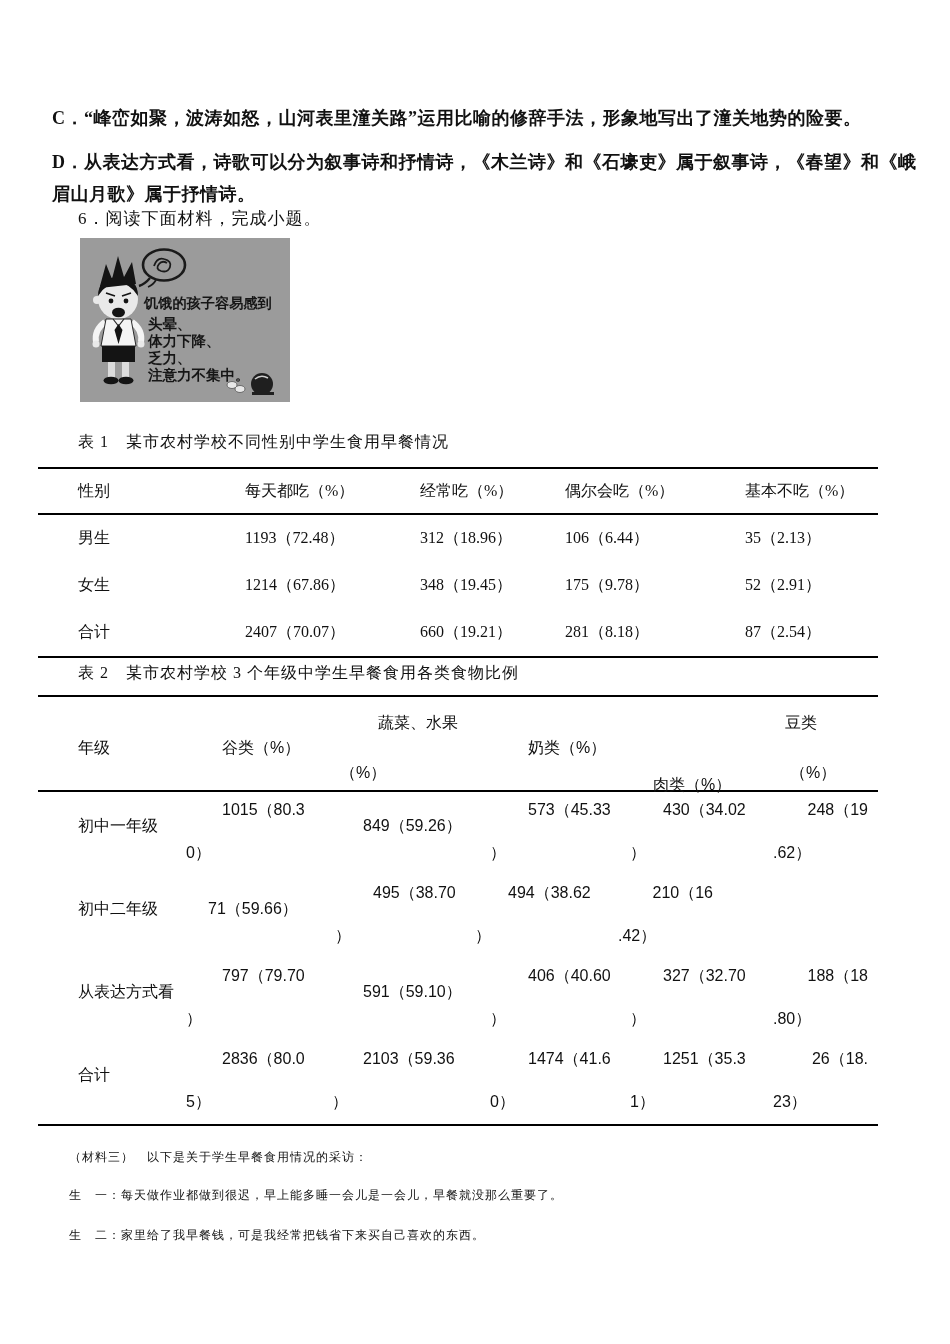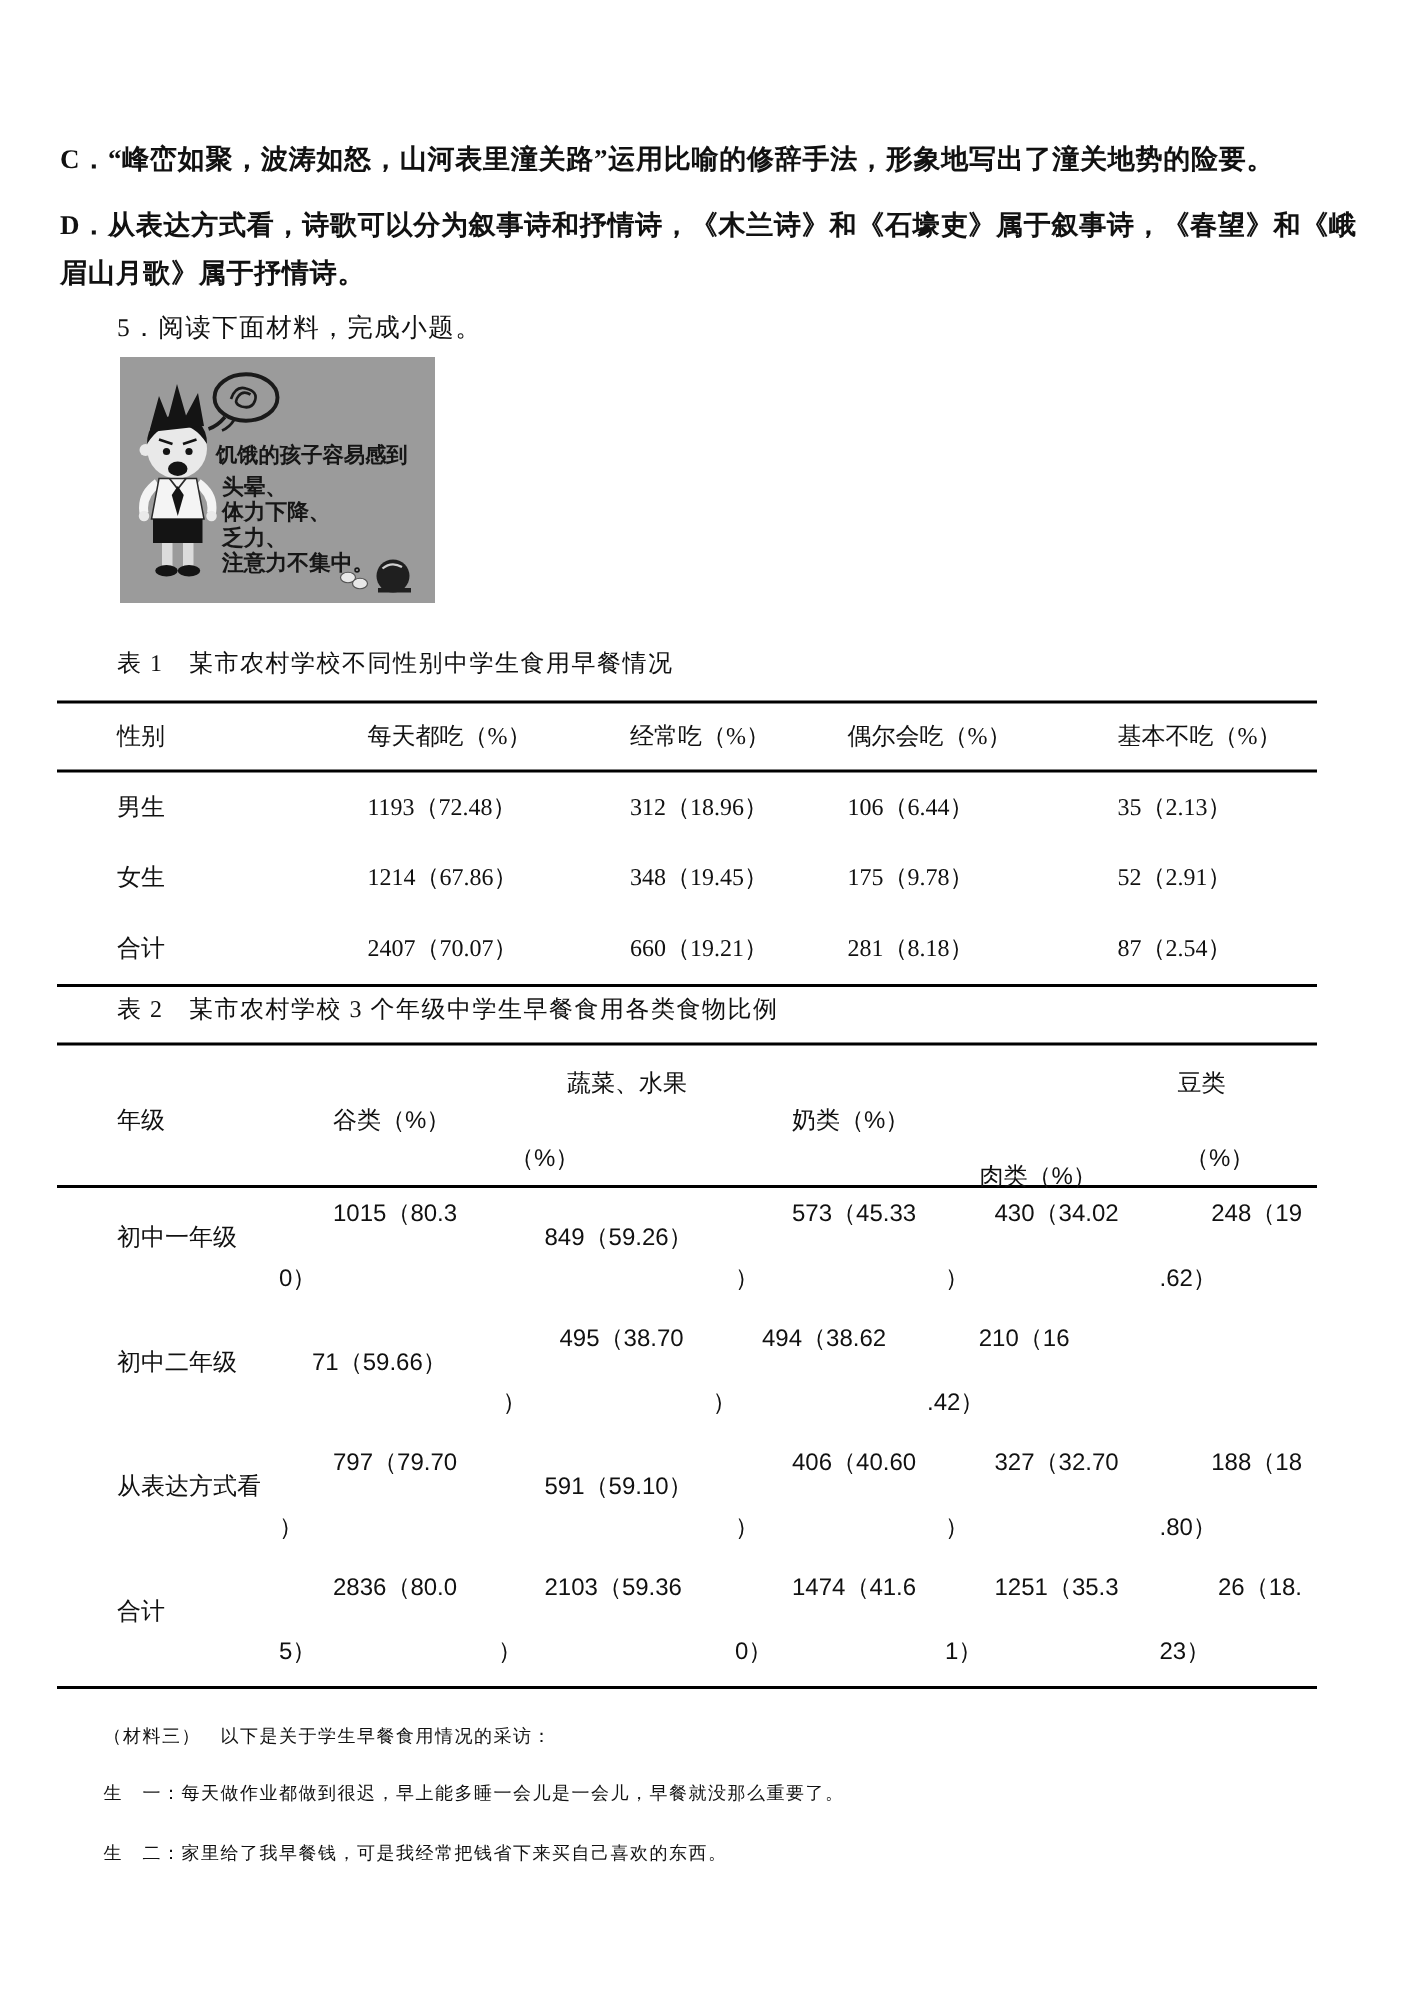--- a/index.html
+++ b/index.html
@@ -2,21 +2,21 @@
 <html><head>
 <meta charset="utf-8">
 <style>
   html,body { margin:0; padding:0; background:#ffffff; }
   .page {
     position:relative; width:950px; height:1344px; background:#ffffff;
     font-family:"Liberation Serif","DejaVu Serif",serif; color:#111; overflow:hidden;
   }
   
   .opt {
-    position:absolute; left:40px; width:872px; margin:0;
+    position:absolute; left:40px; width:872px; margin:12px;
     font-weight:bold; font-size:18px; line-height:32px; letter-spacing:0.5px;
   }
   #optC { top:90px; }
   #optD { top:134px; }
   .q6 {
     position:absolute; left:78px; top:204px; margin:0;
     font-size:17px; line-height:30px; letter-spacing:1px;
   }
   
   .figure { position:absolute; left:80px; top:238px; width:210px; height:164px; }
@@ -69,21 +69,21 @@
   #s1 { top:1168px; }
   #s2 { top:1208px; }
 </style>
 </head>
 <body>
 
 <div class="page">
 
   <p class="opt" id="optC">C．“峰峦如聚，波涛如怒，山河表里潼关路”运用比喻的修辞手法，形象地写出了潼关地势的险要。</p>
   <p class="opt" id="optD">D．从表达方式看，诗歌可以分为叙事诗和抒情诗，《木兰诗》和《石壕吏》属于叙事诗，《春望》和《峨眉山月歌》属于抒情诗。</p>
-  <p class="q6">5．阅读下面材料，完成小题。</p>
+  <p class="q6">6．阅读下面材料，完成小题。</p>
 
   <div class="figure">
     <svg width="210" height="164" viewBox="0 0 210 164">
       <rect x="0" y="0" width="210" height="164" fill="#9b9b9b"></rect>
 
       <g>
         <ellipse cx="84" cy="27" rx="21" ry="15.5" fill="#9b9b9b" stroke="#1a1a1a" stroke-width="2.6"></ellipse>
         <path d="M74 28 q3 -9 10 -7 q8 2 6 8 q-2 6 -9 4 q-6 -2 -2 -7 q3 -4 8 -1" stroke="#1a1a1a" stroke-width="1.8" fill="none"></path>
         <path d="M70 40 q-5 6 -11 8" stroke="#1a1a1a" stroke-width="2.4" fill="none"></path>
         <path d="M76 42 q-3 5 -8 7" stroke="#1a1a1a" stroke-width="1.8" fill="none"></path>

